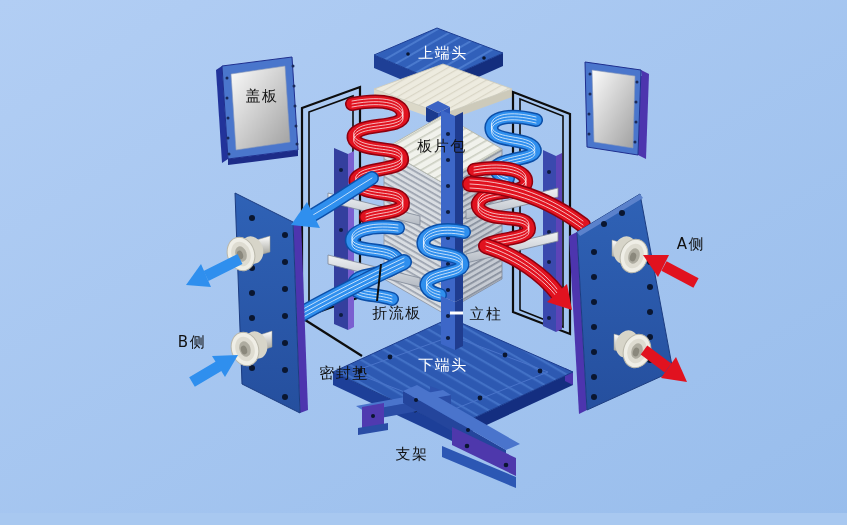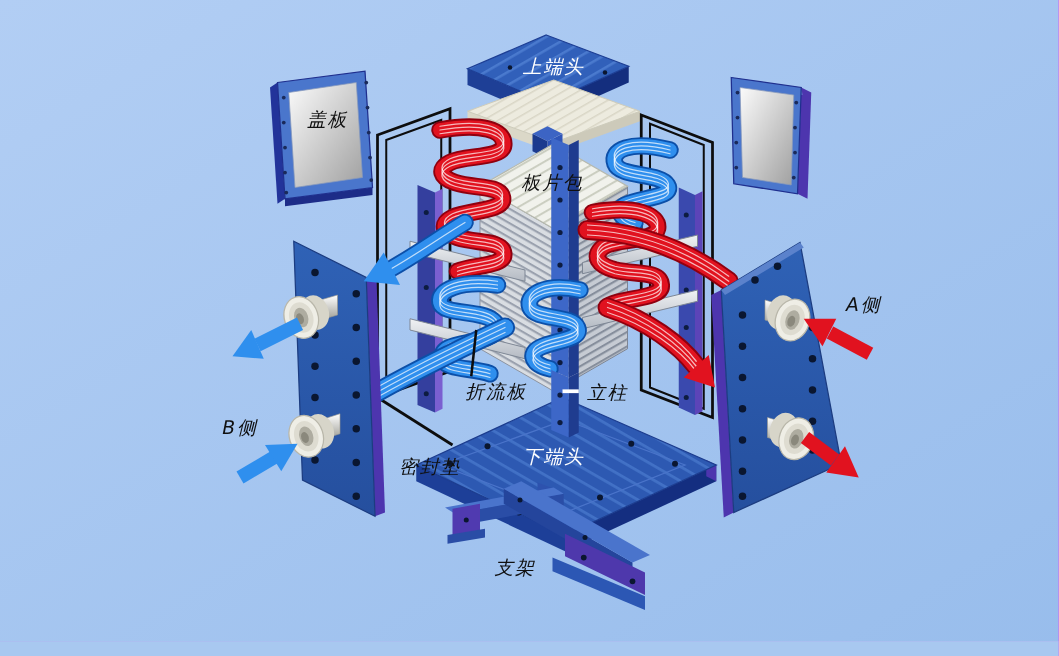--- a/index.html
+++ b/index.html
@@ -1,17 +1,17 @@
 <!DOCTYPE html>
 <html><head>
 <meta charset="utf-8">
 <style>
   html,body{margin:0;padding:0;}
   body{background:#a8c8f0;font-family:"DejaVu Sans",sans-serif;}
-  .stage{position:relative;width:847px;height:513px;overflow:hidden;background:#d946ef;font-style:italic;}
+  .stage{position:relative;width:847px;height:513px;overflow:hidden;background:#be185d;}
   .stage svg{position:absolute;left:0;top:0;}
   text{font-family:"DejaVu Sans",sans-serif;}
   .lbl{font-size:15px;letter-spacing:1.5px;fill:#101010;}
   .lblw{font-size:15px;letter-spacing:1.5px;fill:#ffffff;}
 </style>
 </head>
 <body>
 
 <div class="stage">
 <svg width="847" height="525" viewBox="0 0 847 525" xmlns="http://www.w3.org/2000/svg">

